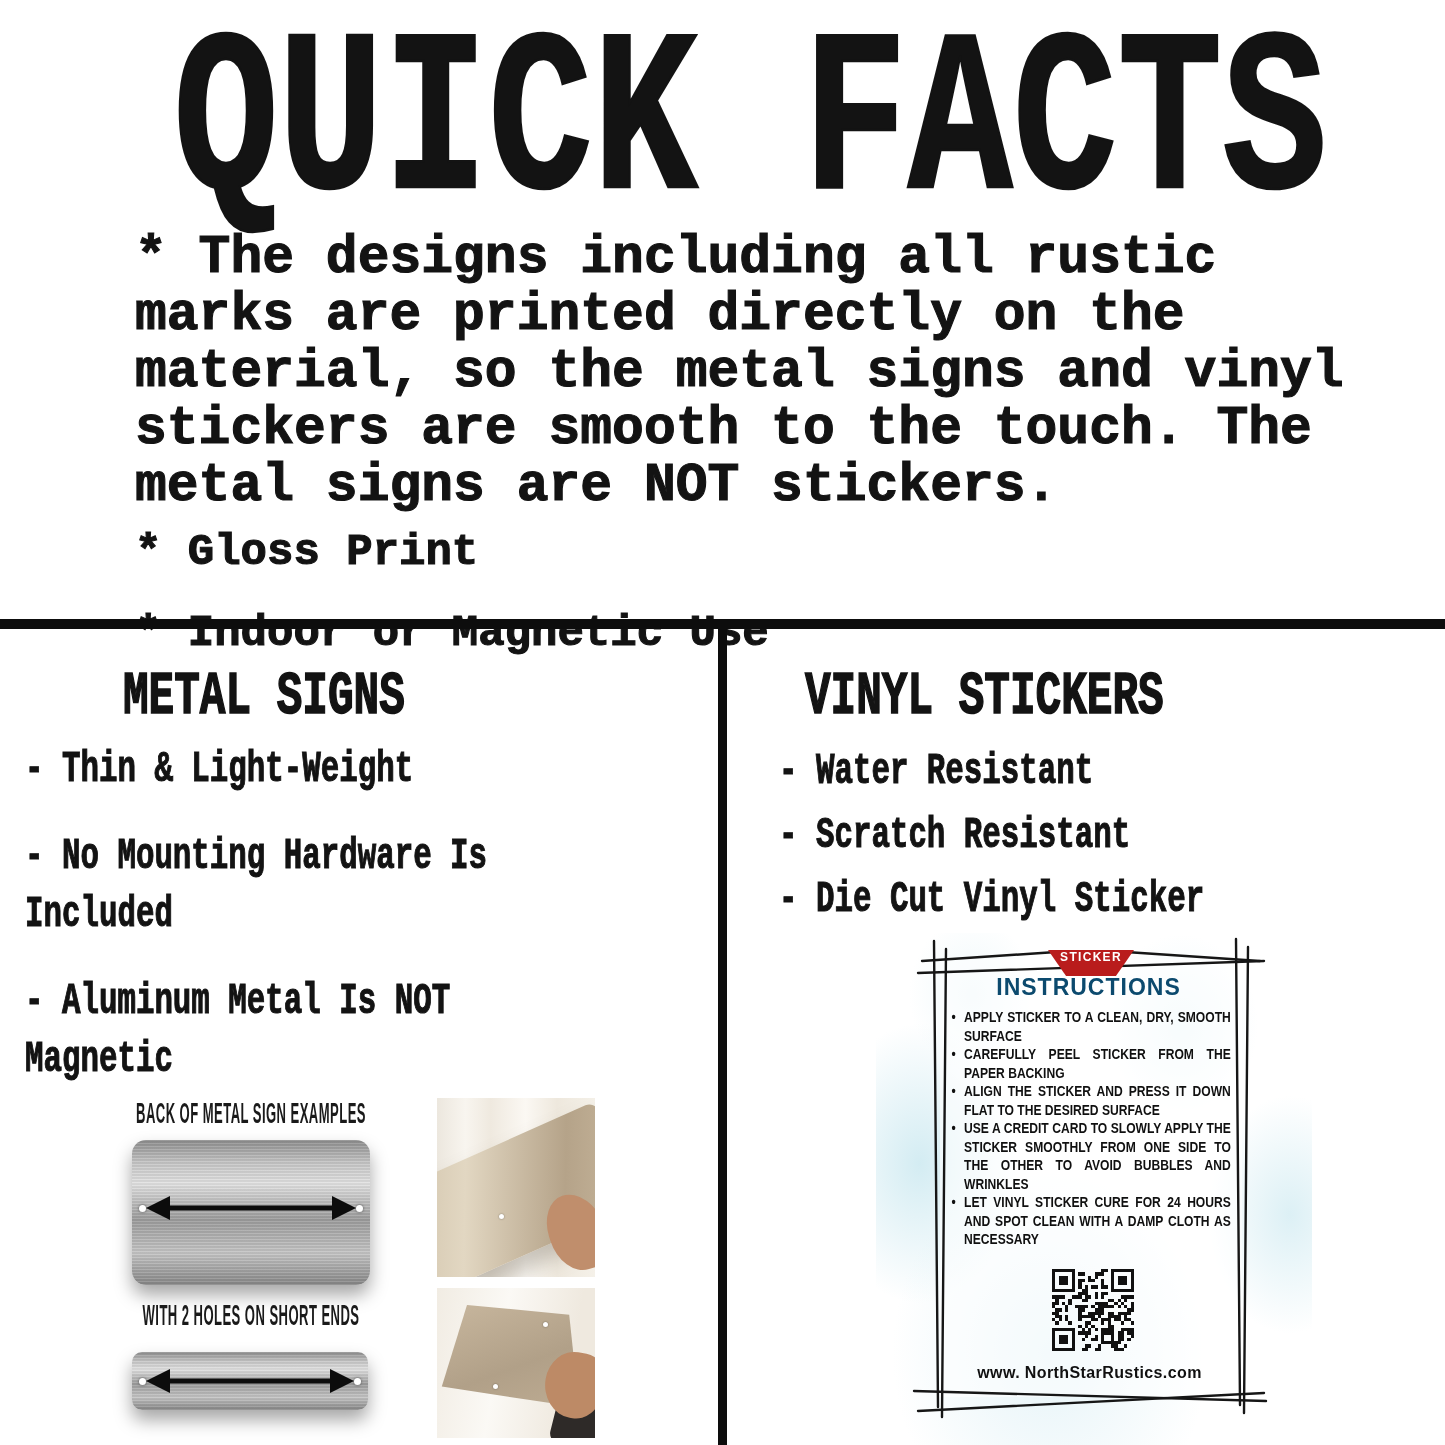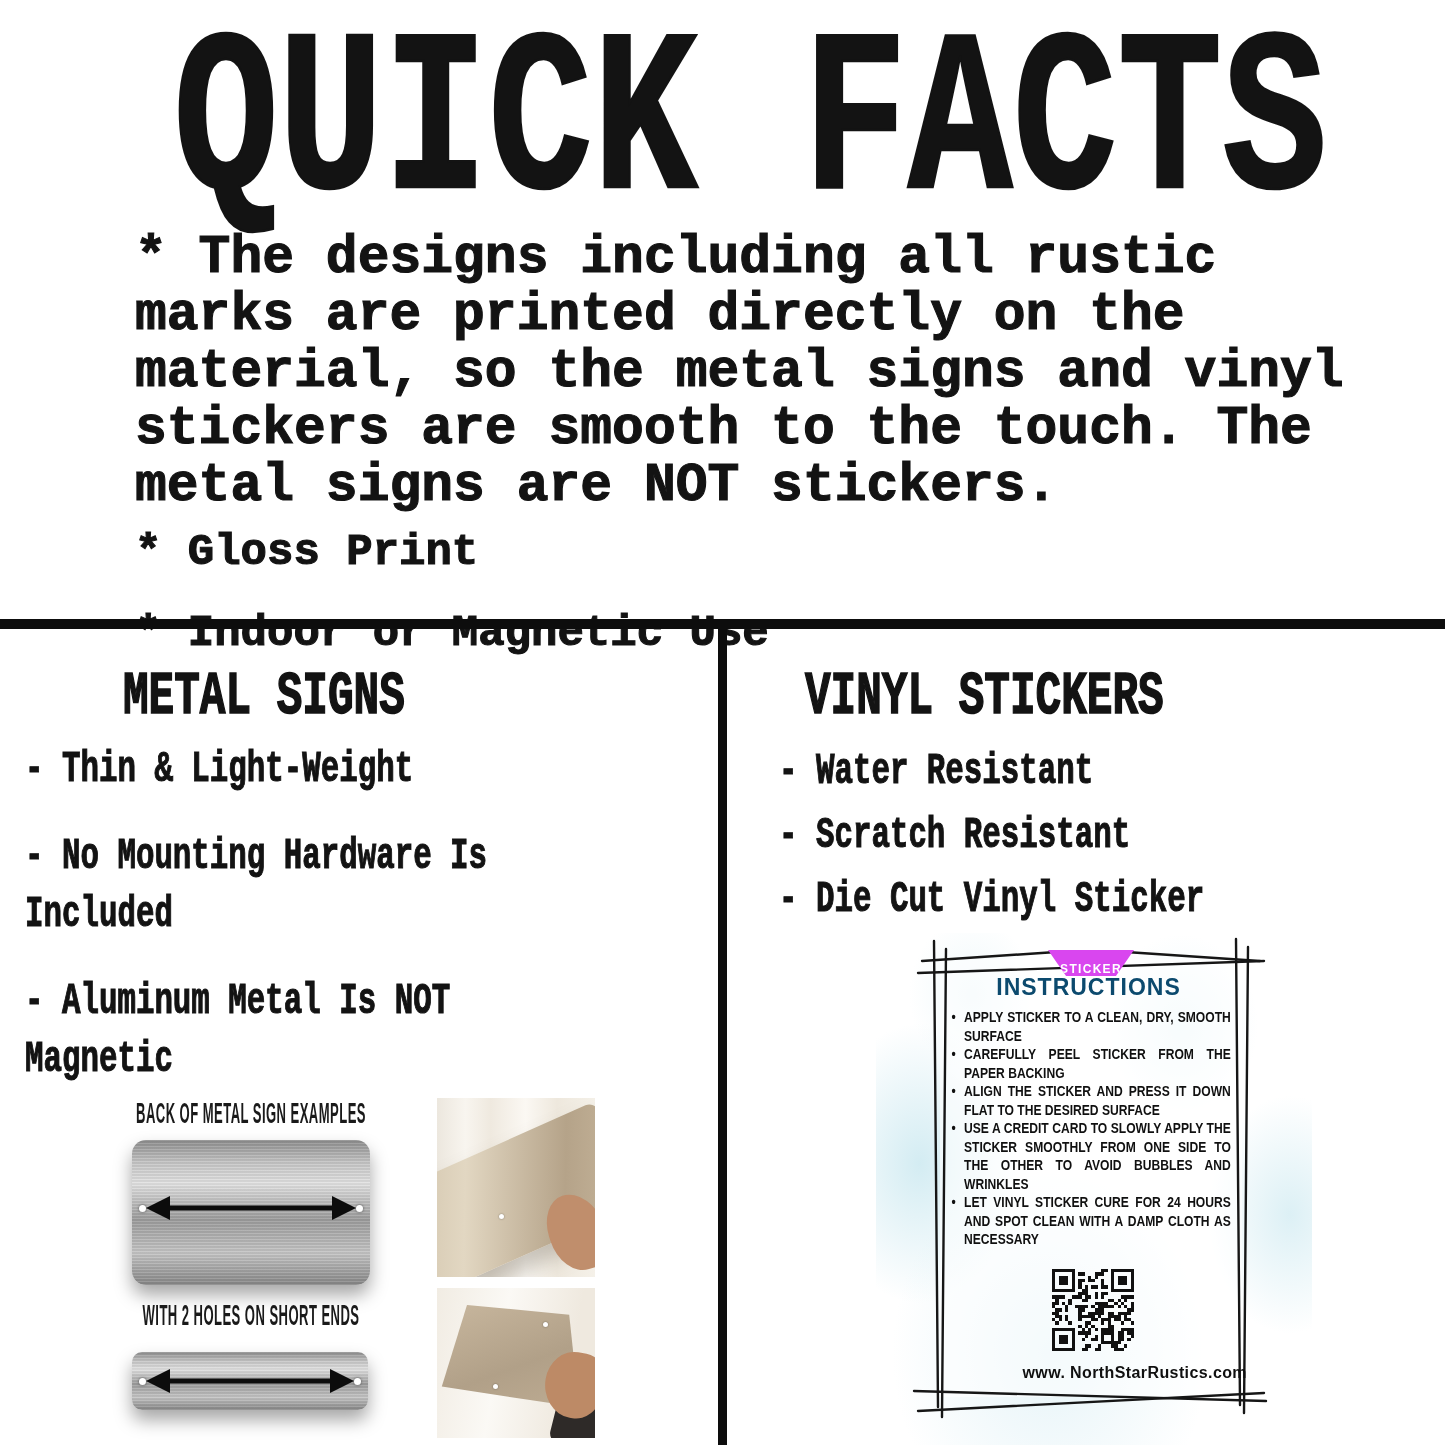--- a/index.html
+++ b/index.html
@@ -78,36 +78,36 @@
 
   
   .wash { position:absolute; left:876px; top:933px; width:436px; height:512px;
           background:
             radial-gradient(140px 200px at 10% 45%, rgba(140,205,222,.38), transparent 70%),
             radial-gradient(120px 170px at 95% 55%, rgba(140,205,222,.30), transparent 70%),
             radial-gradient(220px 260px at 40% 82%, rgba(165,215,230,.28), transparent 72%),
             radial-gradient(110px 130px at 70% 18%, rgba(175,222,233,.22), transparent 70%),
             radial-gradient(90px 110px at 22% 12%, rgba(175,222,233,.20), transparent 70%); }
   .frame { position:absolute; left:916px; top:933px; width:350px; height:492px; overflow:visible; }
-  .banner { position:absolute; left:1048px; top:950px; width:86px; height:26px; background:#d946ef;
+  .banner { position:absolute; left:1048px; top:950px; width:86px; height:26px; background:#b91c1c;
             clip-path:polygon(0 0,100% 0,79% 100%,21% 100%);
-            display:flex; align-items:flex-end; justify-content:center; z-index:4; }
+            display:flex; align-items:flex-start; justify-content:center; z-index:4; }
   .banner span { font-family:"Liberation Sans",sans-serif; font-weight:bold; font-size:12px;
                  letter-spacing:1.3px; color:#fff; }
   .card-heading { position:absolute; left:932px; top:974px; width:313px; text-align:center;
                   font-family:"Liberation Sans",sans-serif; font-weight:bold; font-size:23px;
                   letter-spacing:1px; color:#0c4a6e; z-index:4; }
   .steps { position:absolute; left:950px; top:1008px; width:360px; list-style:none;
            transform:scaleX(0.78); transform-origin:left top;
            font-family:"Liberation Sans",sans-serif; font-weight:bold; font-size:15.5px;
            line-height:18.5px; color:#101010; text-align:justify; z-index:4; }
   .steps li { padding-left:18px; position:relative; }
   .steps li::before { content:"\2022"; position:absolute; left:2px; }
   .qr { position:absolute; left:1052px; top:1268px; width:82px; height:84px; z-index:4; }
-  .website { position:absolute; left:932px; top:1364px; width:315px; text-align:right;
+  .website { position:absolute; left:932px; top:1364px; width:315px; text-align:center;
              font-family:"Liberation Sans",sans-serif; font-weight:bold; font-size:16px;
              letter-spacing:.4px; color:#101010; z-index:4; }
 </style>
 </head>
 <body>
 
 <h1 class="tw title">QUICK FACTS</h1>
 
 <p class="tw para">* The designs including all rustic marks are printed directly on the material, so the metal signs and vinyl stickers are smooth to the touch. The metal signs are NOT stickers.</p>
 <p class="tw bullet-line" id="gloss">* Gloss Print</p>

